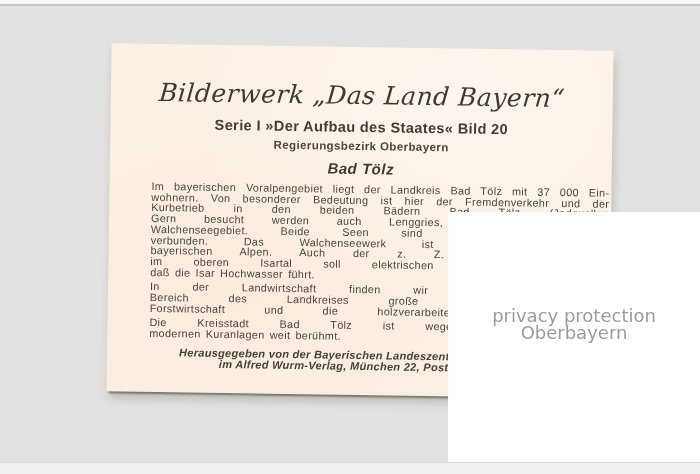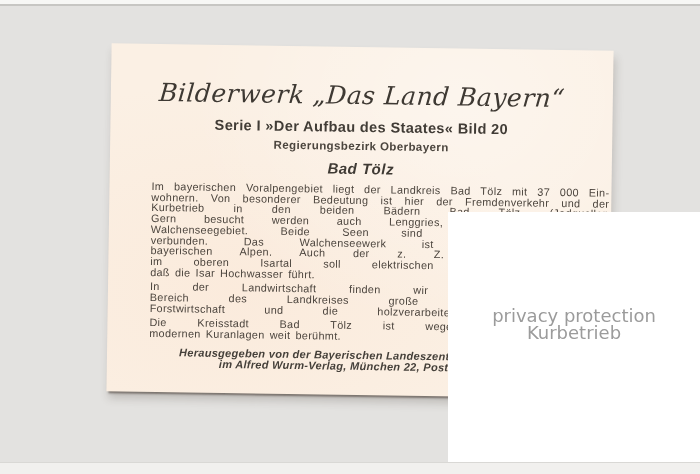--- a/index.html
+++ b/index.html
@@ -80,18 +80,18 @@
 
     <div class="publisher">
       <div class="pub1">Herausgegeben von der Bayerischen Landeszentrale</div>
       <div class="pub2">im Alfred Wurm-Verlag, München 22, Post</div>
     </div>
   </div>
 
   <div class="overlay">
     <div class="wm">
       <div>privacy protection</div>
-      <div>Kurbetrieb</div>
+      <div>Oberbayern</div>
     </div>
   </div>
 
   <div class="bottom-band"></div>
 </div>
 
 </body></html>

